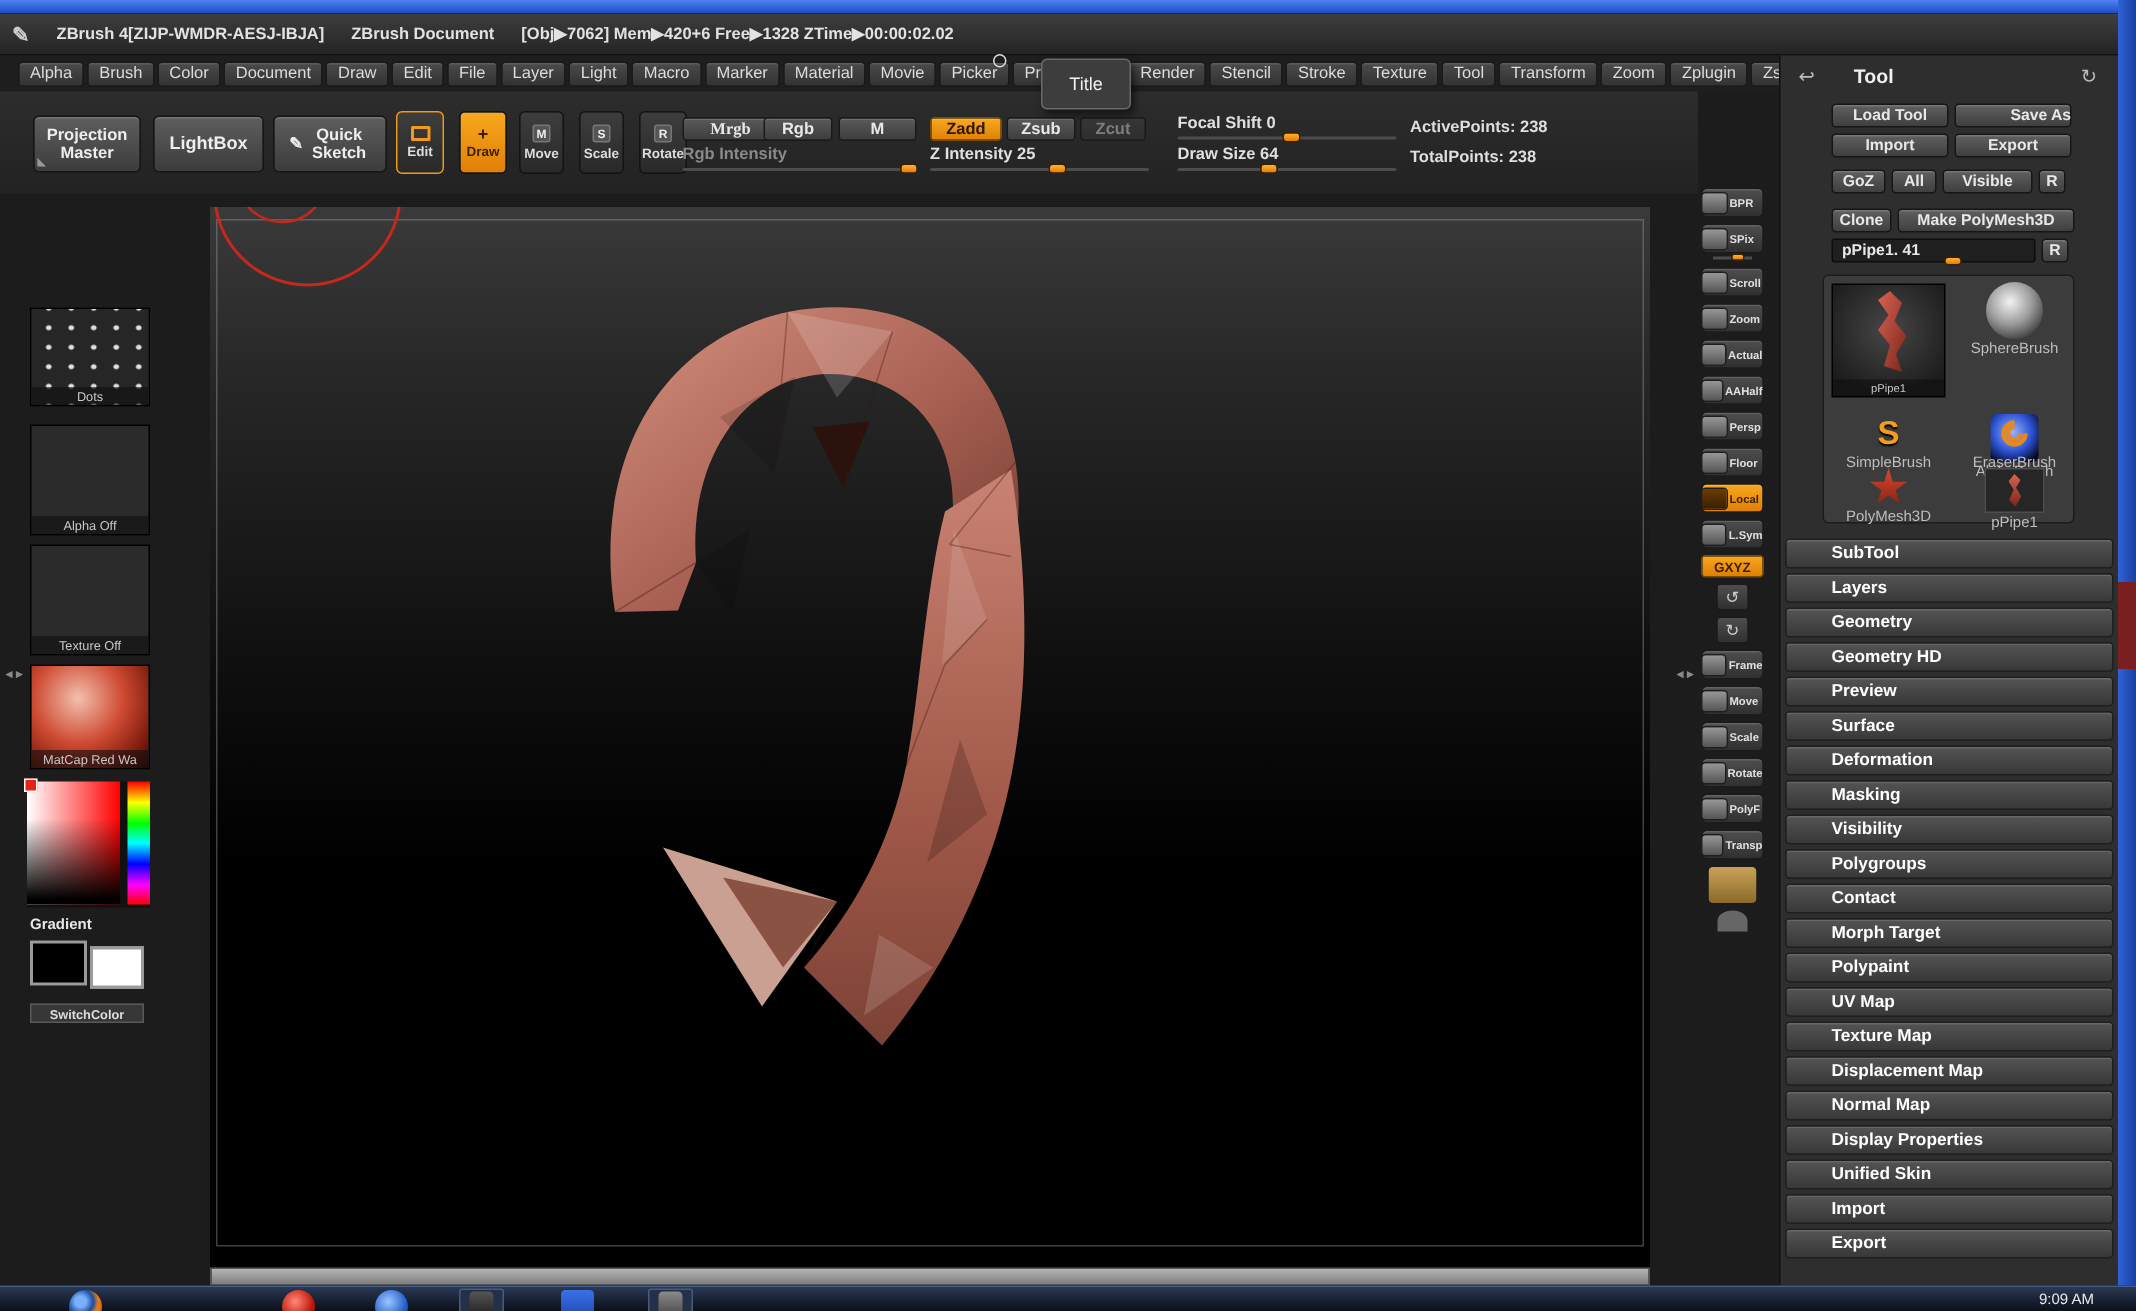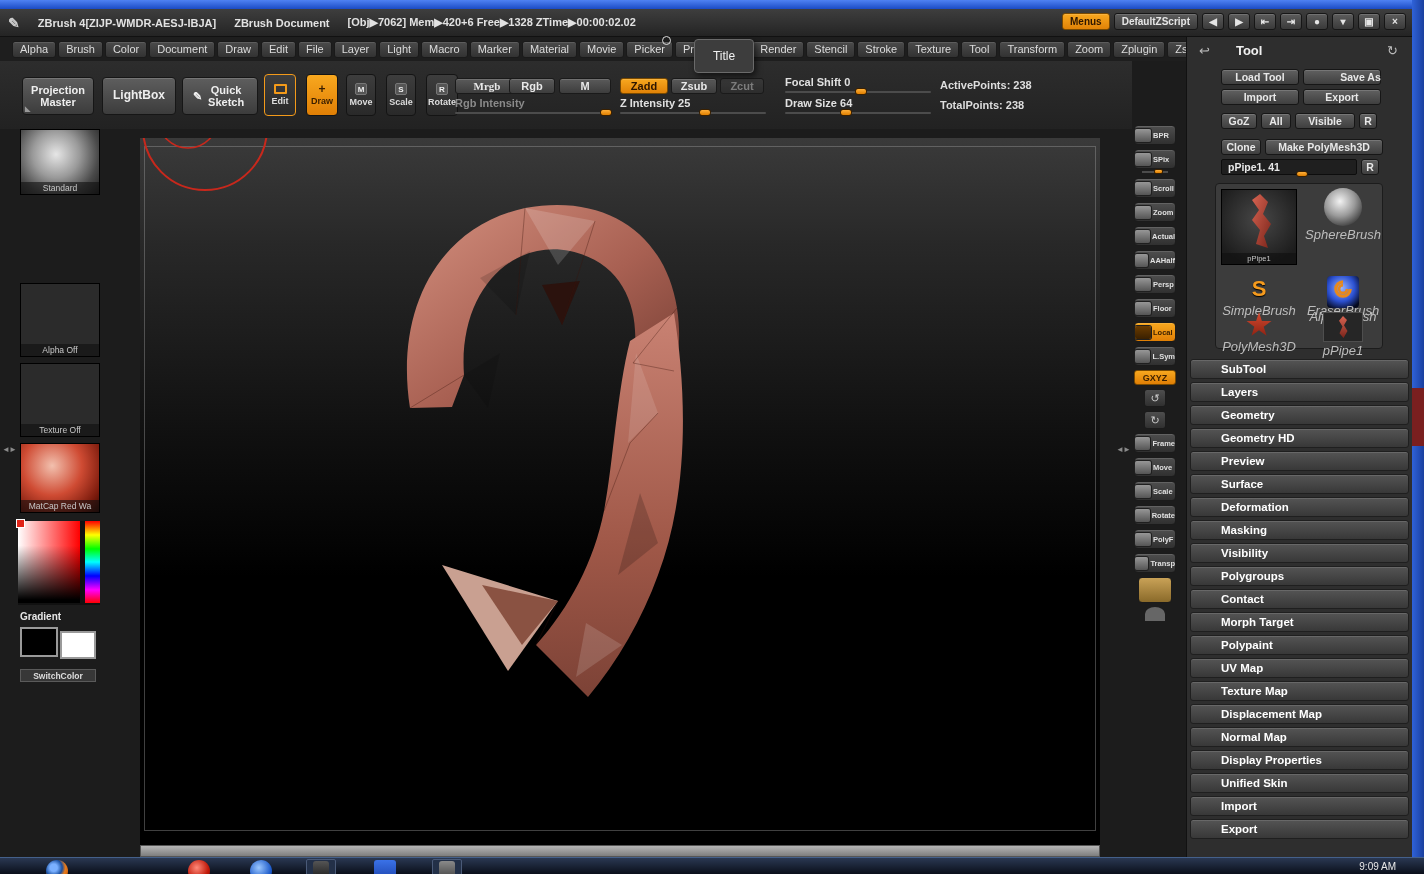--- a/index.html
+++ b/index.html
@@ -83,21 +83,21 @@
   .ptitle{font-size:13px;font-weight:bold;color:#f0f0f0;margin-left:26px;}
   .pico{color:#bbb;font-size:13px;margin-left:12px;}
   .pico.r{position:absolute;right:14px;margin:0;}
   .prow{position:absolute;display:flex;gap:4px;}
   .btn{height:16px;border-radius:3px;border:1px solid #161616;background:linear-gradient(#606060,#3f3f3f);color:#e8e8e8;font-size:10.5px;font-weight:bold;display:inline-flex;align-items:center;justify-content:center;box-shadow:inset 0 1px 0 rgba(255,255,255,.15);padding:0 2px;white-space:nowrap;}
   .field{position:relative;width:136px;height:16px;background:#1f1f1f;border:1px solid #0d0d0d;border-radius:2px;color:#e8e8e8;font-size:10.5px;font-weight:bold;display:flex;align-items:center;padding-left:6px;}
   .fthumb{position:absolute;bottom:-3px;width:12px;height:6px;margin-left:-6px;background:linear-gradient(#ffb03a,#e07f00);border:1px solid #3a2000;border-radius:3px;}
   #thumbarea{position:absolute;left:28px;top:146px;width:168px;height:166px;background:#3c3c3c;border:1px solid #1c1c1c;border-radius:4px;}
   .bigthumb{position:absolute;left:5px;top:5px;width:76px;height:76px;background:radial-gradient(circle at 50% 40%,#474747,#1c1c1c 80%);border:1px solid #000;}
   .cell{position:absolute;width:70px;display:flex;flex-direction:column;align-items:center;gap:1px;}
-  .clab{font-size:13px;color:#bdbdbd;white-space:nowrap;font-style:italic;}
+  .clab{font-size:10px;color:#bdbdbd;white-space:nowrap;}
   .ico-sphere{width:38px;height:38px;border-radius:50%;background:radial-gradient(circle at 42% 35%,#f2f2f2,#9a9a9a 45%,#3d3d3d 80%);}
   .ico-alpha{width:32px;height:32px;border-radius:4px;background:radial-gradient(circle at 45% 38%,#9ab6ff,#2b50d0 50%,#060a1e 85%);}
   .ico-simple{font-size:22px;font-weight:bold;color:#f59b1e;line-height:26px;text-shadow:0 1px 1px #000;}
   .ico-star{width:26px;height:26px;background:linear-gradient(#d44a30,#8a1f10);clip-path:polygon(50% 0%,61% 35%,98% 35%,68% 57%,79% 91%,50% 70%,21% 91%,32% 57%,2% 35%,39% 35%);}
   .ico-box{width:40px;height:30px;background:#262626;border:1px solid #4e4e4e;display:flex;align-items:center;justify-content:center;}
   .ico-pipe{width:10px;height:22px;background:linear-gradient(#d86452,#7a241a);clip-path:polygon(50% 0,90% 18%,60% 42%,95% 68%,55% 100%,15% 78%,45% 48%,10% 22%);}
   .sec{height:20px;margin:0 3px 3px 3px;background:linear-gradient(#545454,#383838);border:1px solid #1f1f1f;border-radius:3px;color:#fff;font-weight:bold;font-size:11.5px;display:flex;align-items:center;padding-left:30px;box-shadow:inset 0 1px 0 rgba(255,255,255,.12);}
   #sections{position:absolute;left:0;top:322px;width:100%;}
 
   
@@ -120,32 +120,20 @@
   <div class="edge-right"></div>
   <div class="edge-right-block"></div>
 
   <div id="zwin">
 
     <div id="titlebar">
       <span class="logo">✎</span>
       <span class="tpart">ZBrush 4[ZIJP-WMDR-AESJ-IBJA]</span>
       <span class="tpart">ZBrush Document</span>
       <span class="tpart">[Obj▶7062]  Mem▶420+6  Free▶1328  ZTime▶00:00:02.02</span>
-      <div class="tb-right">
-        <button class="tbtn orange">Menus</button>
-        <button class="tbtn">DefaultZScript</button>
-        <button class="tbtn sq">◀</button>
-        <button class="tbtn sq">▶</button>
-        <button class="tbtn sq">⇤</button>
-        <button class="tbtn sq">⇥</button>
-        <button class="tbtn sq">●</button>
-        <button class="tbtn sq">▾</button>
-        <button class="tbtn sq">▣</button>
-        <button class="tbtn sq">×</button>
-      </div>
     </div>
 
     <div id="menubar">
       <button class="mi">Alpha</button>
       <button class="mi">Brush</button>
       <button class="mi">Color</button>
       <button class="mi">Document</button>
       <button class="mi">Draw</button>
       <button class="mi">Edit</button>
       <button class="mi">File</button>
@@ -238,23 +226,23 @@
         <div class="track">
             <div class="th" style="left:42%;"></div>
           </div>
       </div>
 
       <div class="stat" style="left:940px;top:18px;">ActivePoints: 238</div>
       <div class="stat" style="left:940px;top:38px;">TotalPoints: 238</div>
     </div>
 
     <div id="shelf">
-      <div class="thumb" style="top:8px;height:66px;">
-        <div class="sphere-std"></div>
-        <div class="thumb-label">Standard</div>
+      <div class="thumb" style="top:84px;height:66px;">
+        <div class="dotspat"></div>
+        <div class="thumb-label">Dots</div>
       </div>
       <div class="thumb" style="top:162px;height:74px;background:#2b2b2b;">
         <div class="thumb-label">Alpha  Off</div>
       </div>
       <div class="thumb" style="top:322px;height:70px;">
         <div class="sphere-red"></div>
         <div class="thumb-label">MatCap Red Wa</div>
       </div>
       <div class="thumb" style="top:242px;height:74px;background:#2b2b2b;">
         <div class="thumb-label">Texture  Off</div>

